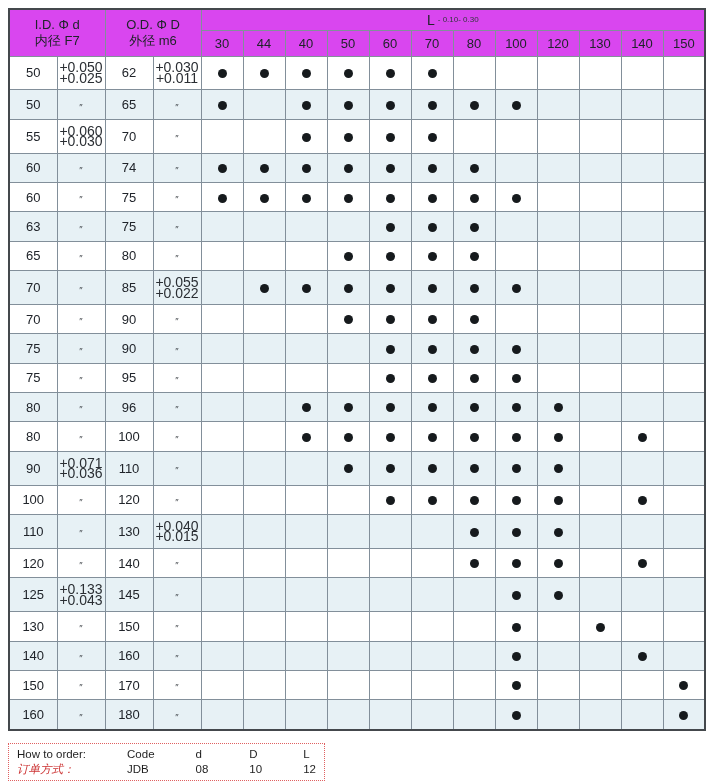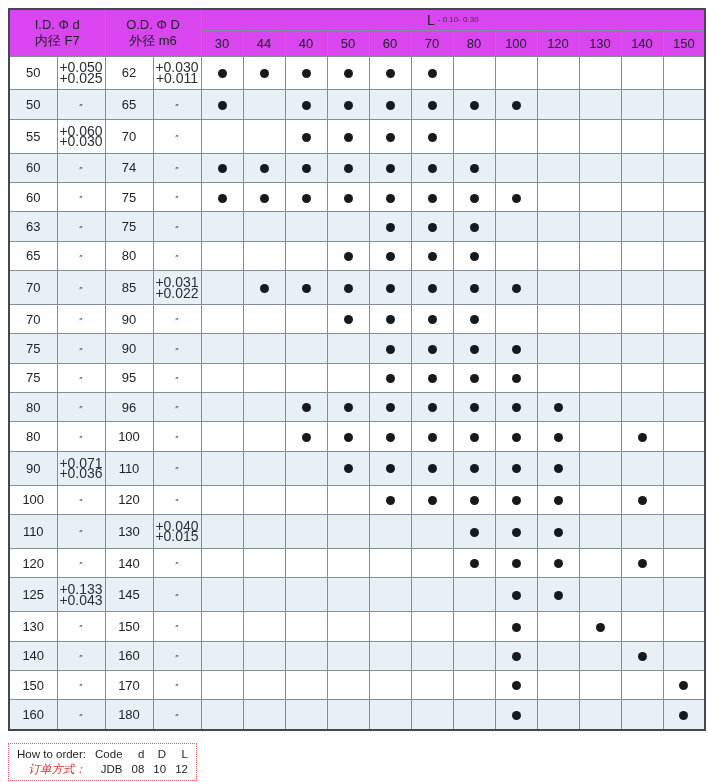--- a/index.html
+++ b/index.html
@@ -37,22 +37,22 @@
     position:absolute;left:8px;top:743px;
     min-width:152px;height:30px;
     border:1px dotted #e06060;background:#ffffff;
     padding:3px 8px 3px 8px;
     display:grid;
     grid-template-columns:auto auto auto auto auto;
     column-gap:9px;row-gap:1px;
     align-items:center;
     font-size:11.5px;line-height:13px;
   }
-  .order-box .lbl{white-space:nowrap;text-align:right;}
-  .order-box .val{text-align:right;white-space:nowrap;}
+  .order-box .lbl{white-space:nowrap;text-align:left;}
+  .order-box .val{text-align:left;white-space:nowrap;margin-left:32px;}
   .order-box .red{color:#cc3333;font-style:italic;}
 </style>
 </head>
 <body>
 
 <div class="sheet">
   <table class="spec">
     <colgroup>
       <col style="width:48px">
         <col style="width:48px">
@@ -240,21 +240,21 @@
           <td></td>
           <td></td>
           <td></td>
         </tr>
         <tr>
           <td class="num">70</td>
           <td><span class="ditto">″</span></td>
           <td class="num">85</td>
           <td>
             <div class="tol">
-              <div>+0.031</div>
+              <div>+0.055</div>
               <div>+0.022</div>
             </div>
           </td>
           <td></td>
           <td><span class="dot"></span></td>
           <td><span class="dot"></span></td>
           <td><span class="dot"></span></td>
           <td><span class="dot"></span></td>
           <td><span class="dot"></span></td>
           <td><span class="dot"></span></td>

